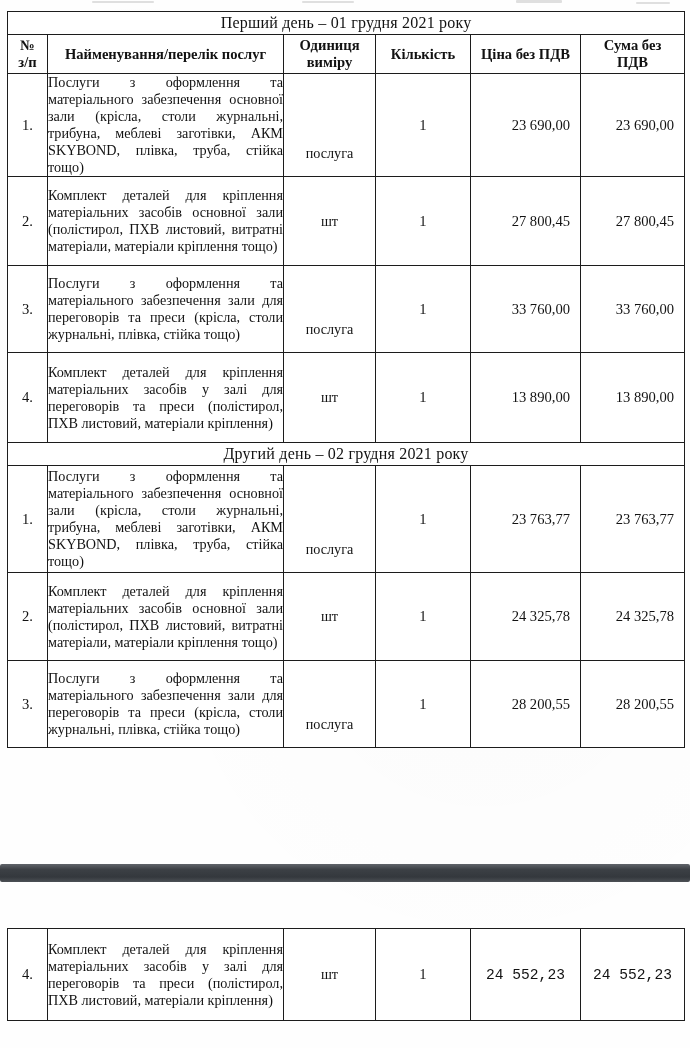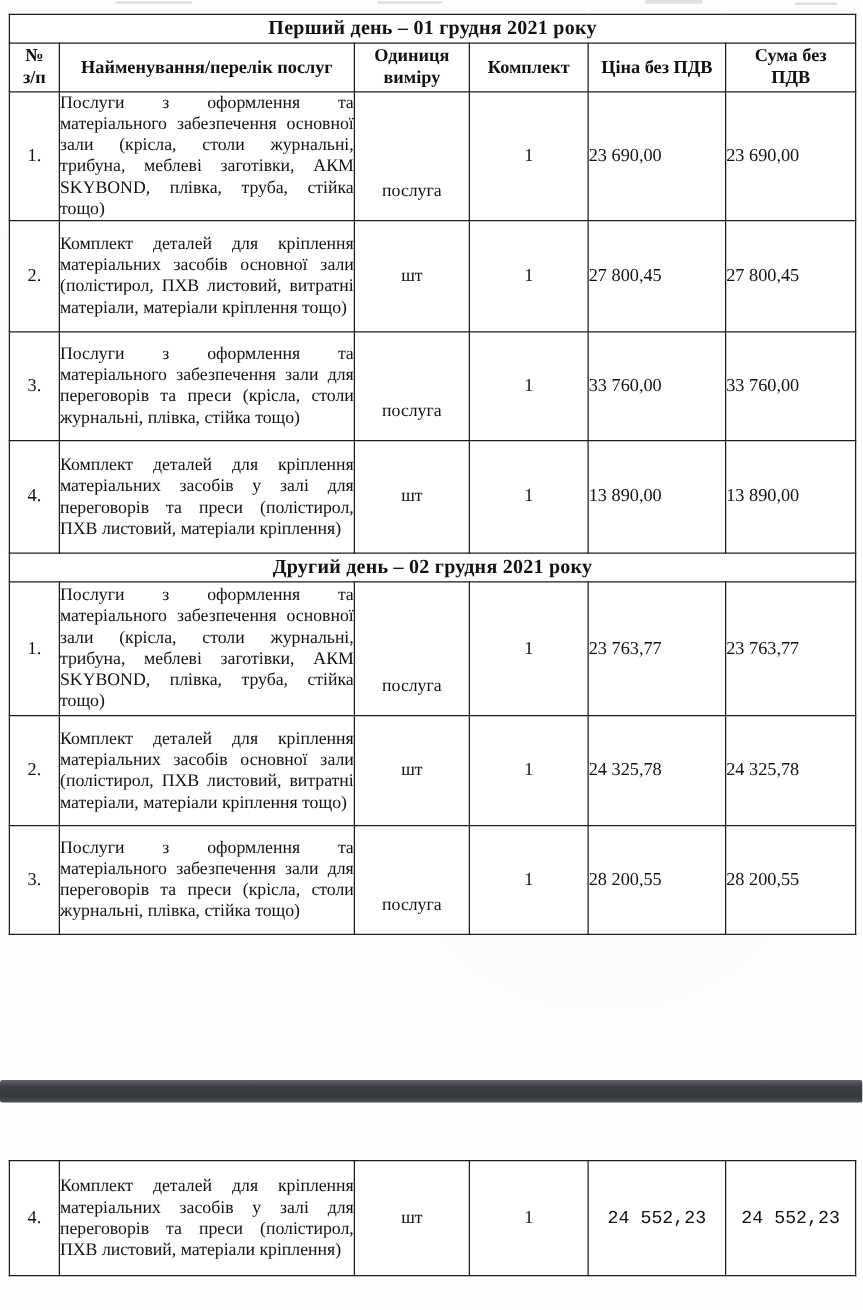--- a/index.html
+++ b/index.html
@@ -37,21 +37,21 @@
   #table-page2 { left: 7px; top: 928px; }
 
   .doc-table td {
     border: 1.6px solid #1c1c1c;
     padding: 0;
     vertical-align: middle;
     overflow: hidden;
   }
 
   .section-title-cell {
-    font-weight: bold;
+    font-weight: normal;
     text-align: center;
     font-size: 16px;
     letter-spacing: 0.2px;
     padding: 2px 0;
   }
 
   .col-header-cell {
     font-weight: bold;
     text-align: center;
     font-size: 14.6px;
@@ -79,21 +79,21 @@
     padding-bottom: 14px;
     text-align: center;
   }
   .c-qty {
     text-align: center;
     font-size: 14.6px;
   }
   .c-money {
     font-size: 14.6px;
   }
-  .c-money.align-right { text-align: left; padding-right: 10px; }
+  .c-money.align-right { text-align: right; padding-right: 10px; }
   .c-money.align-center { text-align: center; font-family: Liberation Mono, monospace; }
 
   .total-cell {
     font-weight: bold;
     text-align: right;
     font-size: 15.6px;
     padding: 2px 8px 2px 0;
   }
 
   .page-break-bar {
@@ -143,21 +143,21 @@
     <tr style="height:39px">
       <td class="col-header-cell">
         <div>№</div>
         <div>з/п</div>
       </td>
       <td class="col-header-cell">Найменування/перелік послуг</td>
       <td class="col-header-cell">
         <div>Одиниця</div>
         <div>виміру</div>
       </td>
-      <td class="col-header-cell">Комплект</td>
+      <td class="col-header-cell">Кількість</td>
       <td class="col-header-cell">Ціна без ПДВ</td>
       <td class="col-header-cell">
         <div>Сума без</div>
         <div>ПДВ</div>
       </td>
     </tr>
 
     <tr style="height:103px">
       <td class="c-num">1.</td>
       <td class="c-desc">Послуги з оформлення та матеріального забезпечення основної зали (крісла, столи журнальні, трибуна, меблеві заготівки, АКМ SKYBOND, плівка, труба, стійка тощо)</td>

